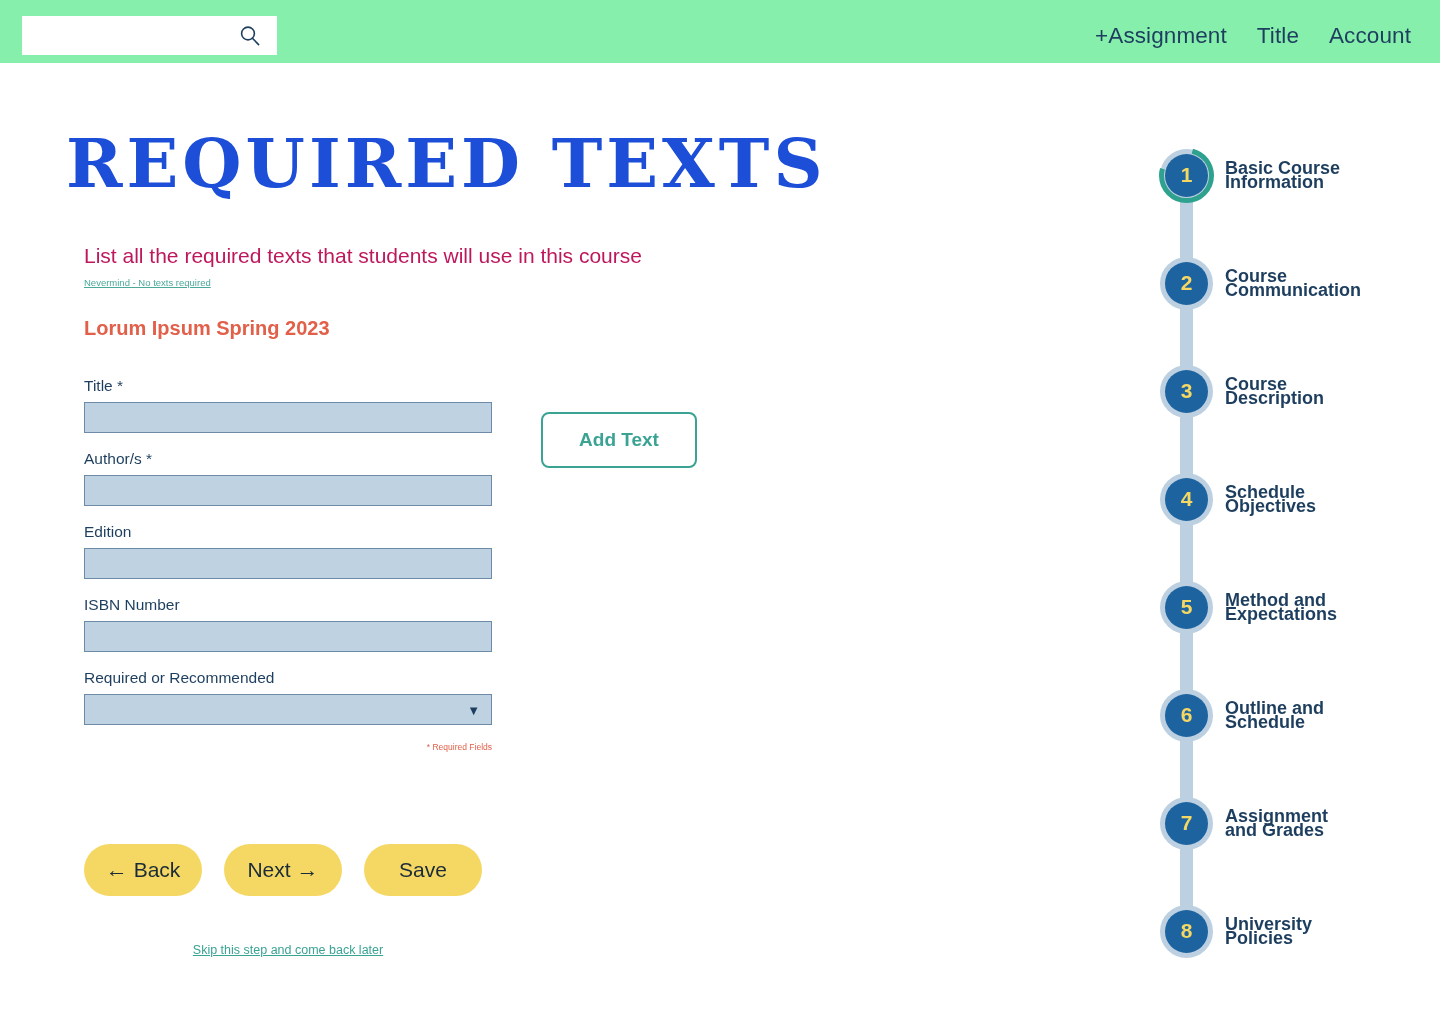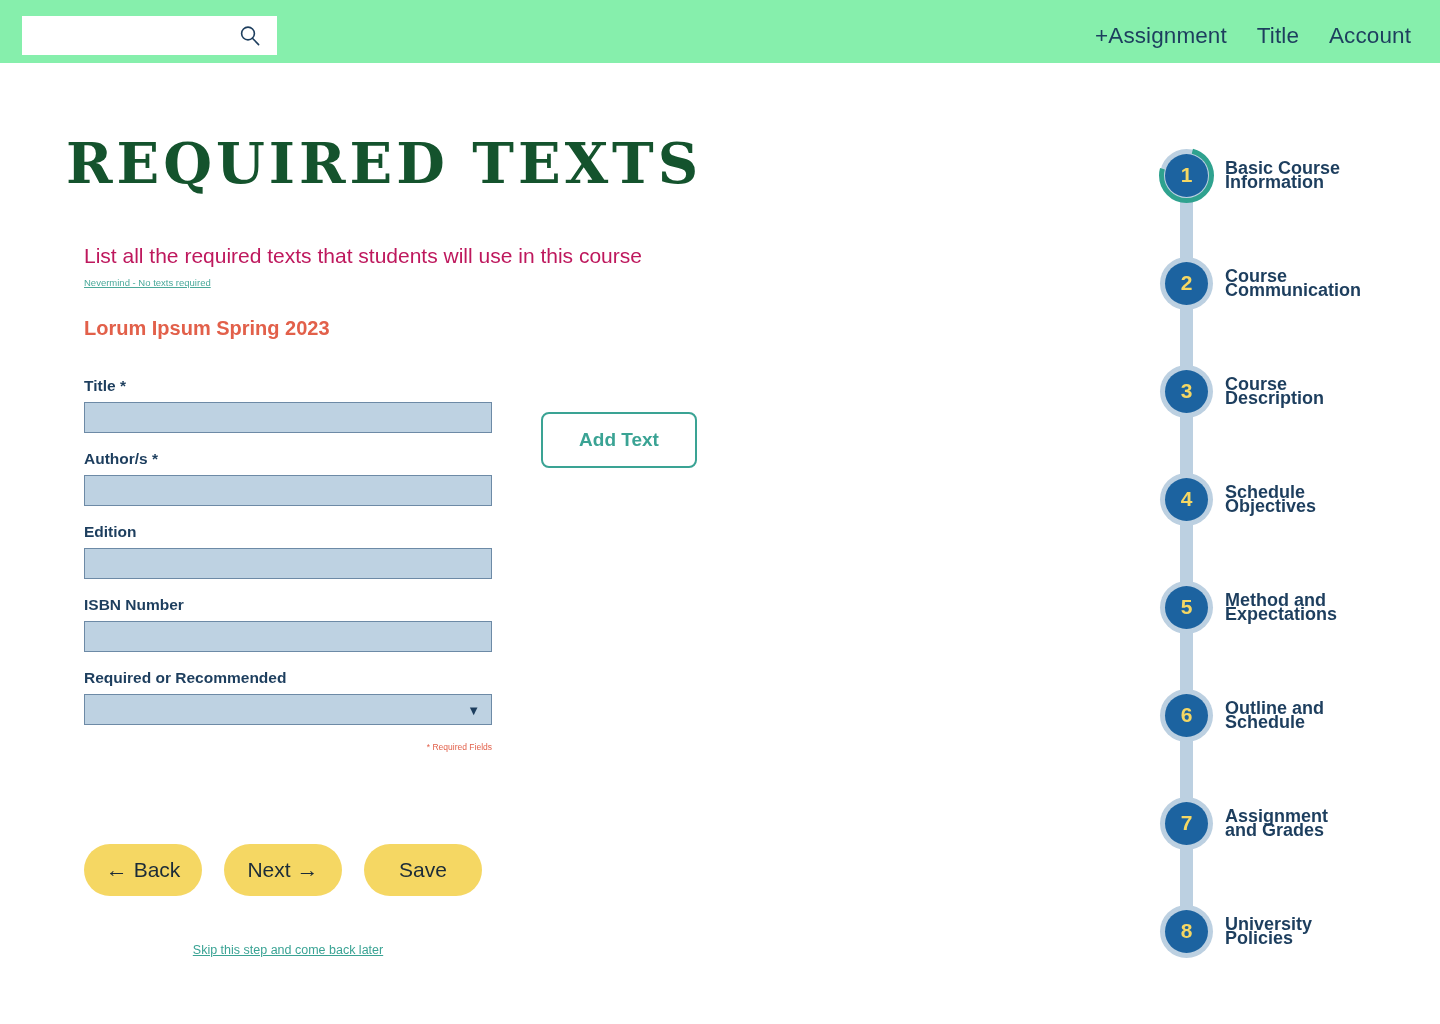--- a/index.html
+++ b/index.html
@@ -71,24 +71,24 @@
     left: 0; top: 71px;
     width: 1140px;
     height: 953px;
   }
 
   .page-title {
     position: absolute;
     left: 66px; top: 54px;
     font-family: "DejaVu Serif", serif;
     font-weight: bold;
-    font-size: 56px;
+    font-size: 68px;
     line-height: 76px;
     letter-spacing: 4px;
-    color: #14532d;
+    color: #1d4ed8;
     white-space: nowrap;
   }
 
   .subtitle {
     position: absolute;
     left: 84px; top: 173px;
     font-size: 21px;
     color: #be185d;
     white-space: nowrap;
   }
@@ -116,21 +116,20 @@
     position: absolute;
     left: 84px; top: 306px;
     width: 408px;
   }
   .field { margin-bottom: 17px; }
   .field-label {
     font-size: 15.5px;
     color: #1d3e5e;
     margin-bottom: 7px;
     display: block;
-    font-weight: bold;
   }
   .field-input {
     display: block;
     width: 408px;
     height: 31px;
     background: #bed2e2;
     border: 1px solid #6d8aa6;
     outline: none;
     font-family: "Liberation Sans", sans-serif;
     font-size: 15px;

